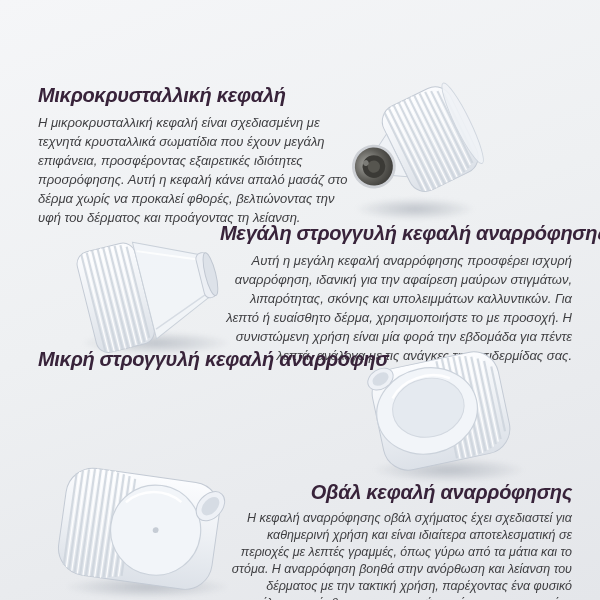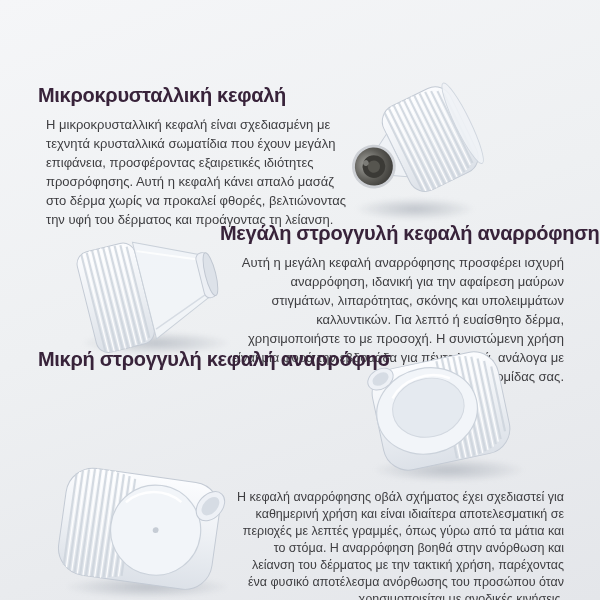--- a/index.html
+++ b/index.html
@@ -5,28 +5,28 @@
   html,body{margin:0;padding:0;}
   body{
     width:600px;height:600px;overflow:hidden;
     font-family:"Liberation Sans","DejaVu Sans",sans-serif;
     background:#e9ebee;
   }
   #stage{
     position:relative;width:600px;height:600px;overflow:hidden;
     background:linear-gradient(160deg,#f5f6f8 0%,#eef0f2 45%,#e4e6ea 100%);
   }
-  .section-text{position:absolute;}
+  .section-text{position:absolute;font-style:italic;}
   .heading{
     font-size:20px;font-weight:bold;color:#38233a;
     letter-spacing:-0.3px;white-space:nowrap;line-height:1.15;
     margin:0 0 6px 0;
   }
   .body-text{
-    font-size:13px;color:#3e3e41;line-height:19px;margin:8px;
+    font-size:13px;color:#3e3e41;line-height:19px;margin:0;
   }
   .align-left{text-align:left;}
   .align-right{text-align:right;}
   .product{position:absolute;}
   .product svg{display:block;width:100%;height:100%;}
   .shadow{
     position:absolute;border-radius:50%;
     background:radial-gradient(ellipse at center, rgba(138,146,158,0.45) 0%, rgba(138,146,158,0.18) 45%, rgba(138,146,158,0) 72%);
     filter:blur(2px);
   }
@@ -136,20 +136,21 @@
         <path d="M44 52 a42 34 0 0 1 62 -8" stroke="#ffffff" stroke-width="2.5" fill="none" opacity="0.9"></path>
         <g transform="rotate(-20 36 30)">
           <ellipse cx="36" cy="30" rx="14" ry="10" fill="#eef1f6" stroke="#c4cbd5" stroke-width="1"></ellipse>
           <ellipse cx="36" cy="30" rx="9" ry="6" fill="#d6dce4"></ellipse>
         </g>
       </g>
     </svg>
   </div>
 
   <div class="section-text align-right" id="sec4">
+    <h2 class="heading">Οβάλ κεφαλή αναρρόφησης</h2>
     <p class="body-text">Η κεφαλή αναρρόφησης οβάλ σχήματος έχει σχεδιαστεί για καθημερινή χρήση και είναι ιδιαίτερα αποτελεσματική σε περιοχές με λεπτές γραμμές, όπως γύρω από τα μάτια και το στόμα. Η αναρρόφηση βοηθά στην ανόρθωση και λείανση του δέρματος με την τακτική χρήση, παρέχοντας ένα φυσικό αποτέλεσμα ανόρθωσης του προσώπου όταν χρησιμοποιείται με ανοδικές κινήσεις.</p>
   </div>
 
   <div class="shadow" id="shadow4"></div>
   <div class="product" id="prod4">
     <svg viewBox="0 0 200 145" xmlns="http://www.w3.org/2000/svg">
       <defs>
         <linearGradient id="p4" x1="0" y1="0" x2="0" y2="1">
           <stop offset="0" stop-color="#fbfcfe"></stop>
             <stop offset="0.5" stop-color="#edf0f4"></stop>

